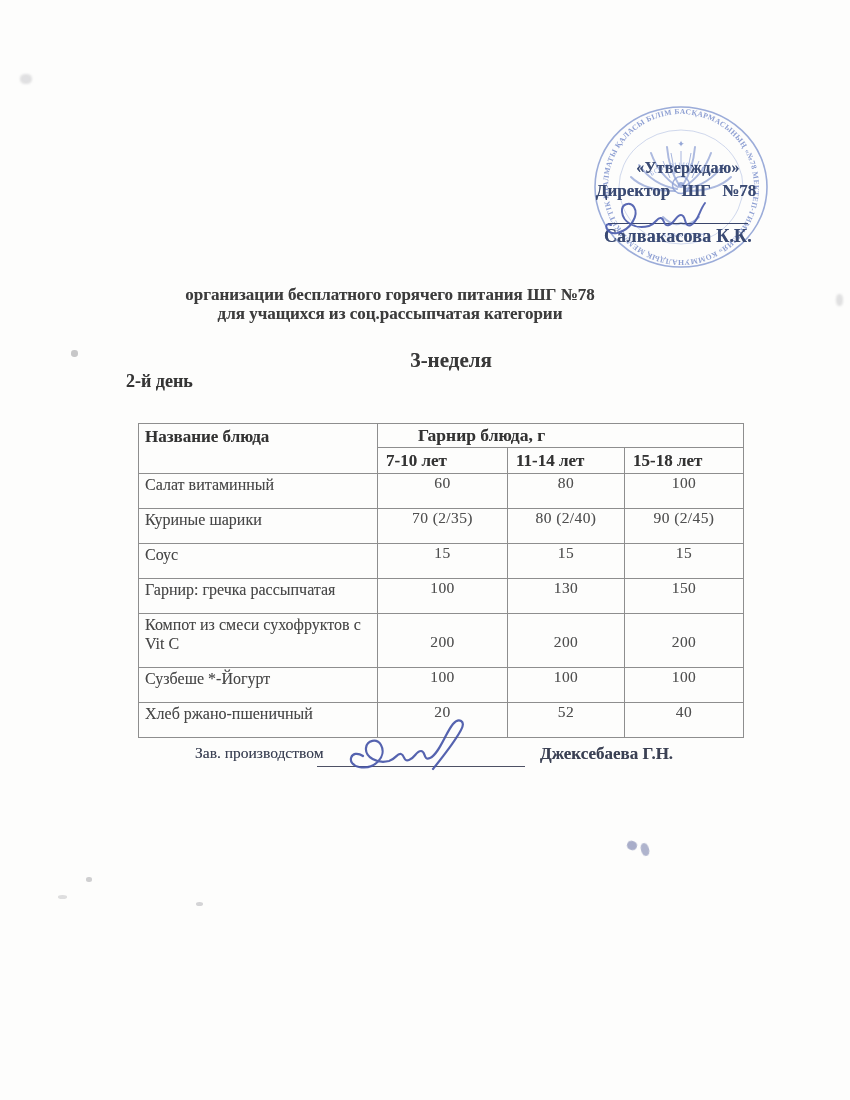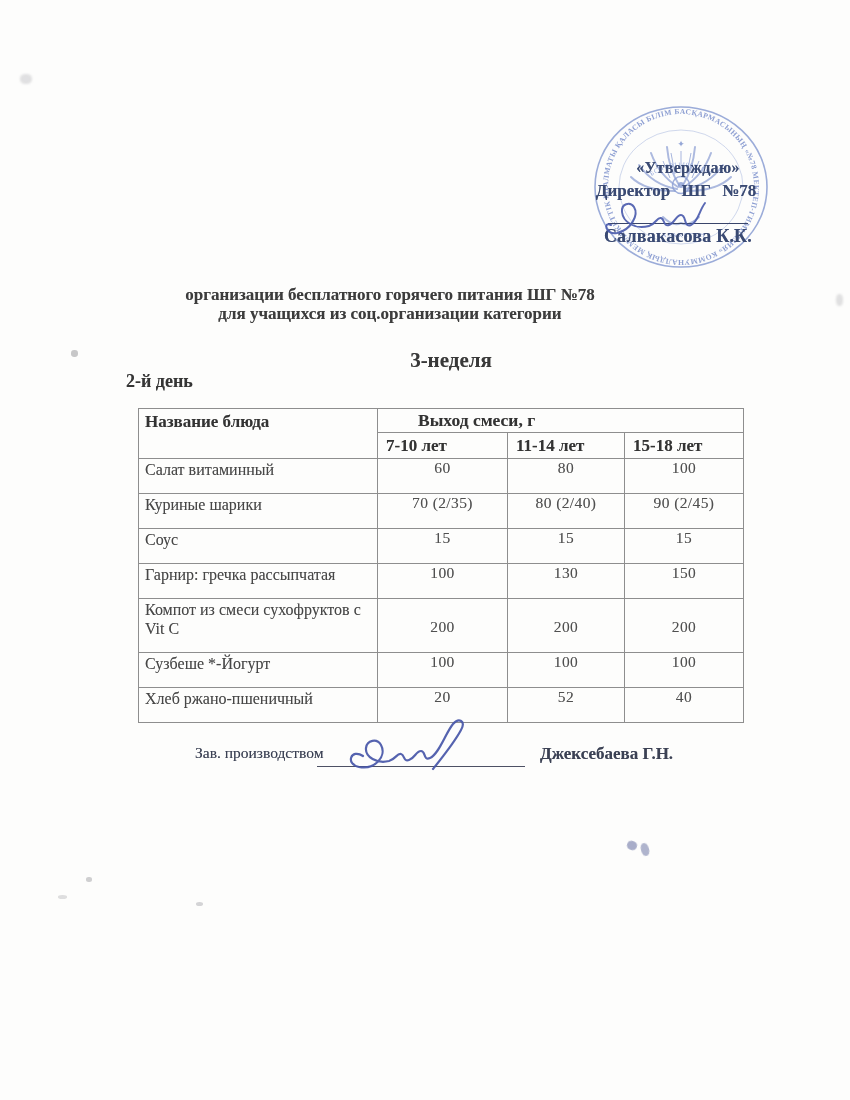--- a/index.html
+++ b/index.html
@@ -24,21 +24,21 @@
   .title-block { position:absolute; left:90px; top:285px; width:600px; text-align:center;
                  font-weight:bold; color:#3c3c3c; text-shadow:0 0 .5px rgba(60,60,60,.4); }
   .title-l1 { font-size:16px; line-height:20px; }
   .title-l2 { font-size:17px; line-height:19px; }
   .title-l3 { font-size:17px; line-height:19px; }
   .week-line { position:absolute; left:251px; top:348px; width:400px; text-align:center;
                font-size:21px; font-weight:bold; color:#393939; text-shadow:0 0 .5px rgba(57,57,57,.4); }
   .day-line  { position:absolute; left:126px; top:371px; font-size:18px; font-weight:bold;
                color:#353535; text-shadow:0 0 .5px rgba(53,53,53,.4); }
   
-  table.menu { position:absolute; left:138px; top:408px; width:605px;
+  table.menu { position:absolute; left:138px; top:423px; width:605px;
                border-collapse:collapse; table-layout:fixed;
                border:1.5px solid #777; }
   table.menu th, table.menu td { border:1px solid #8e8e8e; overflow:hidden; }
   th.dish-h  { text-align:left; vertical-align:top; padding:3px 6px; font-size:17px; color:#333; }
   th.group-h { text-align:left; padding:1px 0 1px 40px; font-size:17.5px; color:#333; }
   th.age     { text-align:left; padding:2px 0 2px 8px; font-size:17px; color:#333; font-weight:bold; }
   td.dish { text-align:left; vertical-align:top; padding:1px 6px; font-size:16px;
             color:#474747; line-height:19px; }
   td.val  { text-align:center; vertical-align:bottom; padding:0 0 16px 0; font-size:15.5px;
             color:#505050; letter-spacing:.4px; }
@@ -113,36 +113,36 @@
     <svg class="stamp-sig" width="120" height="55" viewBox="0 0 120 55">
       <path d="M14,38 C6,34 8,48 20,46 C34,43 42,28 37,20 C33,14 24,17 25,25 C26,35 38,43 52,39
                C59,37 60,30 64,31 C68,32 66,40 72,38 C78,36 79,28 84,28 C90,28 86,41 94,38
                C101,35 102,24 108,16" fill="none" stroke="#4c5cae" stroke-width="2" stroke-linecap="round" opacity=".92"></path>
     </svg>
     <div class="stamp-text dir-name">Салвакасова К.К.</div>
   </div>
 
   <div class="title-block">
     <div class="title-l2">организации бесплатного горячего питания ШГ №78</div>
-    <div class="title-l3">для учащихся из соц.организации категории</div>
+    <div class="title-l3">для учащихся из соц.рассыпчатая категории</div>
   </div>
   <div class="week-line">3-неделя</div>
   <div class="day-line">2-й день</div>
 
   <table class="menu">
     <colgroup>
         <col style="width:239px">
         <col style="width:130px">
         <col style="width:117px">
         <col style="width:119px">
       </colgroup>
     <tbody>
       <tr class="hr1">
         <th class="dish-h" rowspan="2">Название блюда</th>
-        <th class="group-h" colspan="3">Выход смеси, г</th>
+        <th class="group-h" colspan="3">Гарнир блюда, г</th>
       </tr>
       <tr class="hr2">
         <th class="age">7-10 лет</th>
         <th class="age">11-14 лет</th>
         <th class="age">15-18 лет</th>
       </tr>
       <tr class="r1">
         <td class="dish">Салат витаминный</td>
         <td class="val">60</td>
         <td class="val">80</td>

